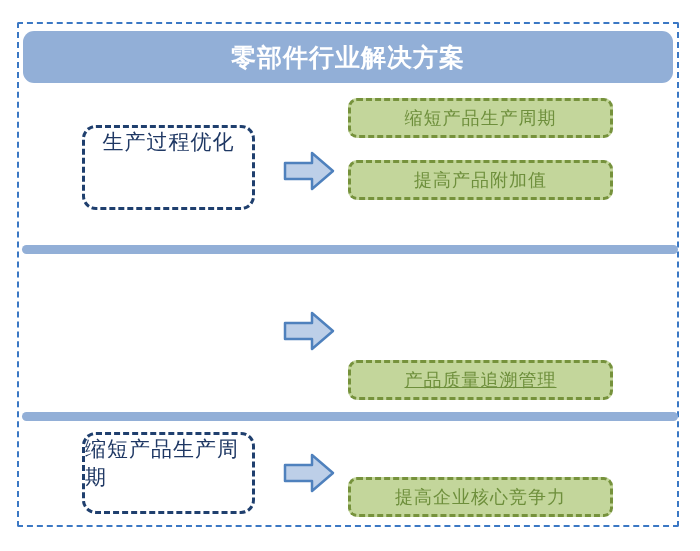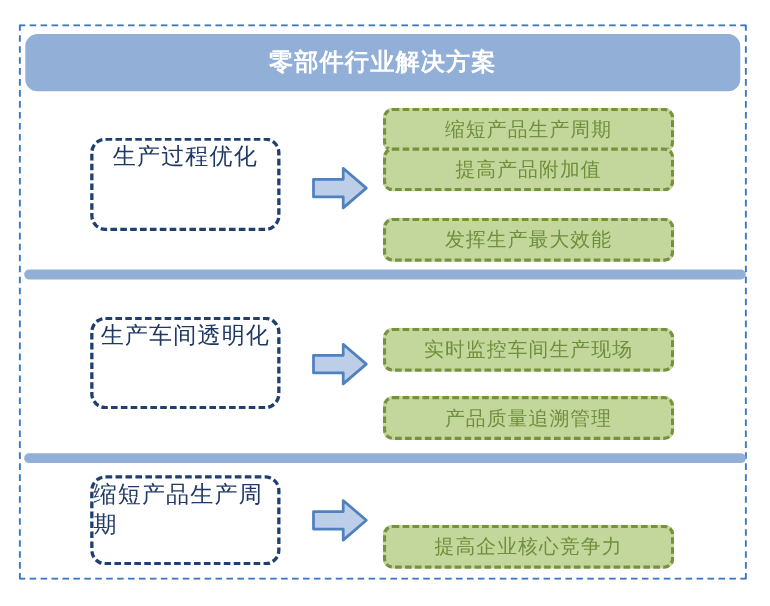--- a/index.html
+++ b/index.html
@@ -21,21 +21,21 @@
     position:relative;width:700px;height:551px;background:#ffffff;overflow:hidden;
   }
   .outer-border{
     position:absolute;left:17px;top:22px;width:658px;height:501px;
     border:2px dashed var(--outer-border);border-radius:2px;
   }
   .header{
     position:absolute;left:23px;top:31px;width:650px;height:52px;
     background:var(--header-bg);border-radius:11px;
     display:flex;align-items:center;justify-content:center;
-    color:var(--header-text);font-size:22px;font-weight:bold;letter-spacing:1px;
+    color:var(--header-text);font-size:25px;font-weight:bold;letter-spacing:1px;
   }
   .section{position:absolute;left:0;width:700px;}
   .sec1{top:98px;height:140px;}
   .sec2{top:262px;height:140px;}
   .sec3{top:425px;height:93px;}
   .left-box{
     position:absolute;left:82px;width:167px;
     border:3px dashed var(--left-box-border);border-radius:14px;
     display:flex;justify-content:center;
     color:var(--left-box-text);font-size:21px;letter-spacing:1px;background:#ffffff;
@@ -49,24 +49,24 @@
   .sec3 .arrow{top:27px;}
   .arrow polygon{fill:var(--arrow-fill);stroke:var(--arrow-stroke);stroke-width:2.5;stroke-linejoin:round;}
   .item{
     position:absolute;left:348px;width:259px;height:34px;
     background:var(--green-box-bg);
     border:3px dashed var(--green-box-border);border-radius:9px;
     display:flex;align-items:center;justify-content:center;
     color:var(--green-box-text);font-size:18px;letter-spacing:1px;
   }
   .sec1 .i0,.sec2 .i0,.sec3 .i0{top:0px;}
-  .sec1 .i1,.sec2 .i1{top:36px;}
+  .sec1 .i1,.sec2 .i1{top:62px;}
   .sec3 .i1{top:52px;font-family:Liberation Mono, monospace;}
   .sec1 .i2{top:100px;}
-  .sec2 .i2{top:98px;}
+  .sec2 .i2{top:98px;text-decoration:underline;}
   .separator{
     position:absolute;left:22px;width:656px;height:9px;border-radius:5px;
     background:var(--separator);
   }
   .sep1{top:245px;}
   .sep2{top:412px;}
 </style>
 </head>
 <body>
 
@@ -84,37 +84,28 @@
     </div>
     <svg class="arrow" viewBox="0 0 52 42" aria-hidden="true">
       <polygon points="2,13 29,13 29,3 50,21 29,39 29,29 2,29"></polygon>
     </svg>
     <div class="item i0">
       <span>缩短产品生产周期</span>
     </div>
     <div class="item i1">
       <span>提高产品附加值</span>
     </div>
-    <div class="item i2">
-      <span>发挥生产最大效能</span>
-    </div>
   </div>
 
   <div class="separator sep1"></div>
 
   <div class="section sec2">
-    <div class="left-box">
-      <span>生产车间透明化</span>
-    </div>
     <svg class="arrow" viewBox="0 0 52 42" aria-hidden="true">
       <polygon points="2,13 29,13 29,3 50,21 29,39 29,29 2,29"></polygon>
     </svg>
-    <div class="item i1">
-      <span>实时监控车间生产现场</span>
-    </div>
     <div class="item i2">
       <span>产品质量追溯管理</span>
     </div>
   </div>
 
   <div class="separator sep2"></div>
 
   <div class="section sec3">
     <div class="left-box">
       <span>缩短产品生产周期</span>

